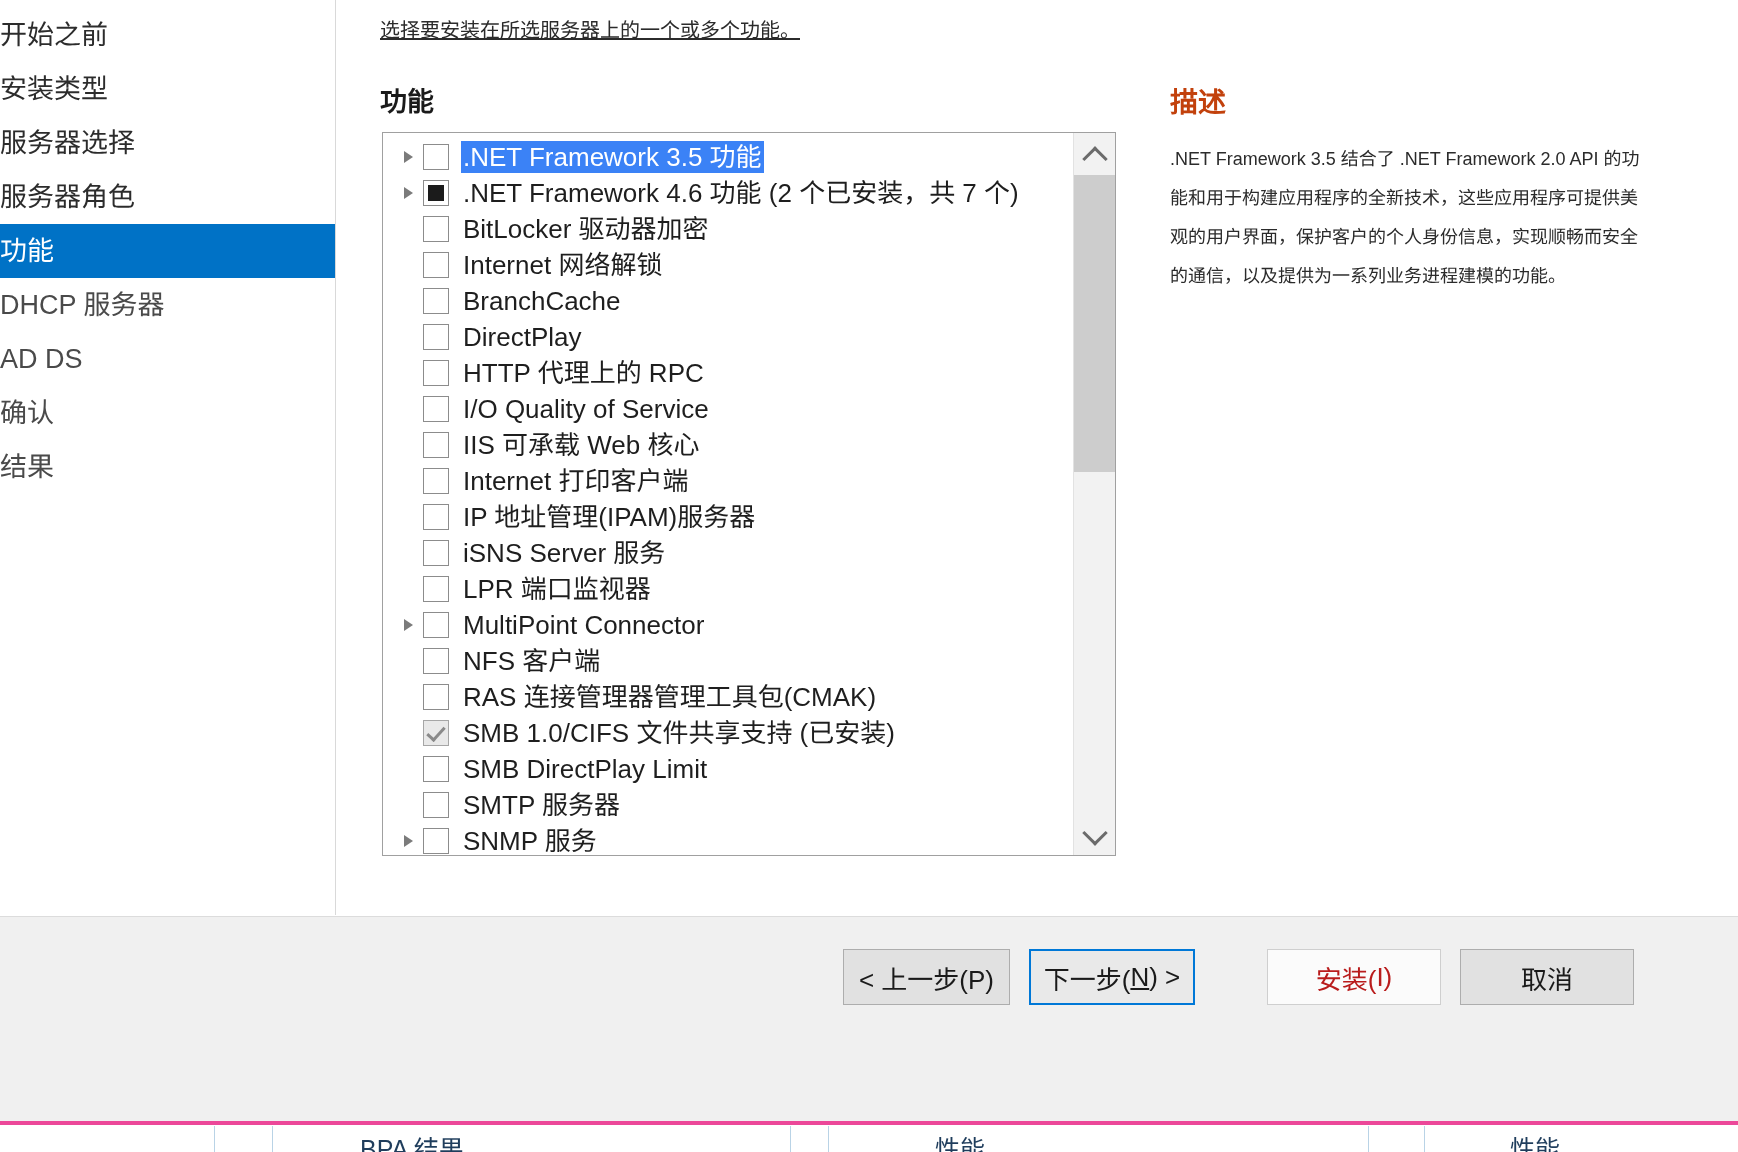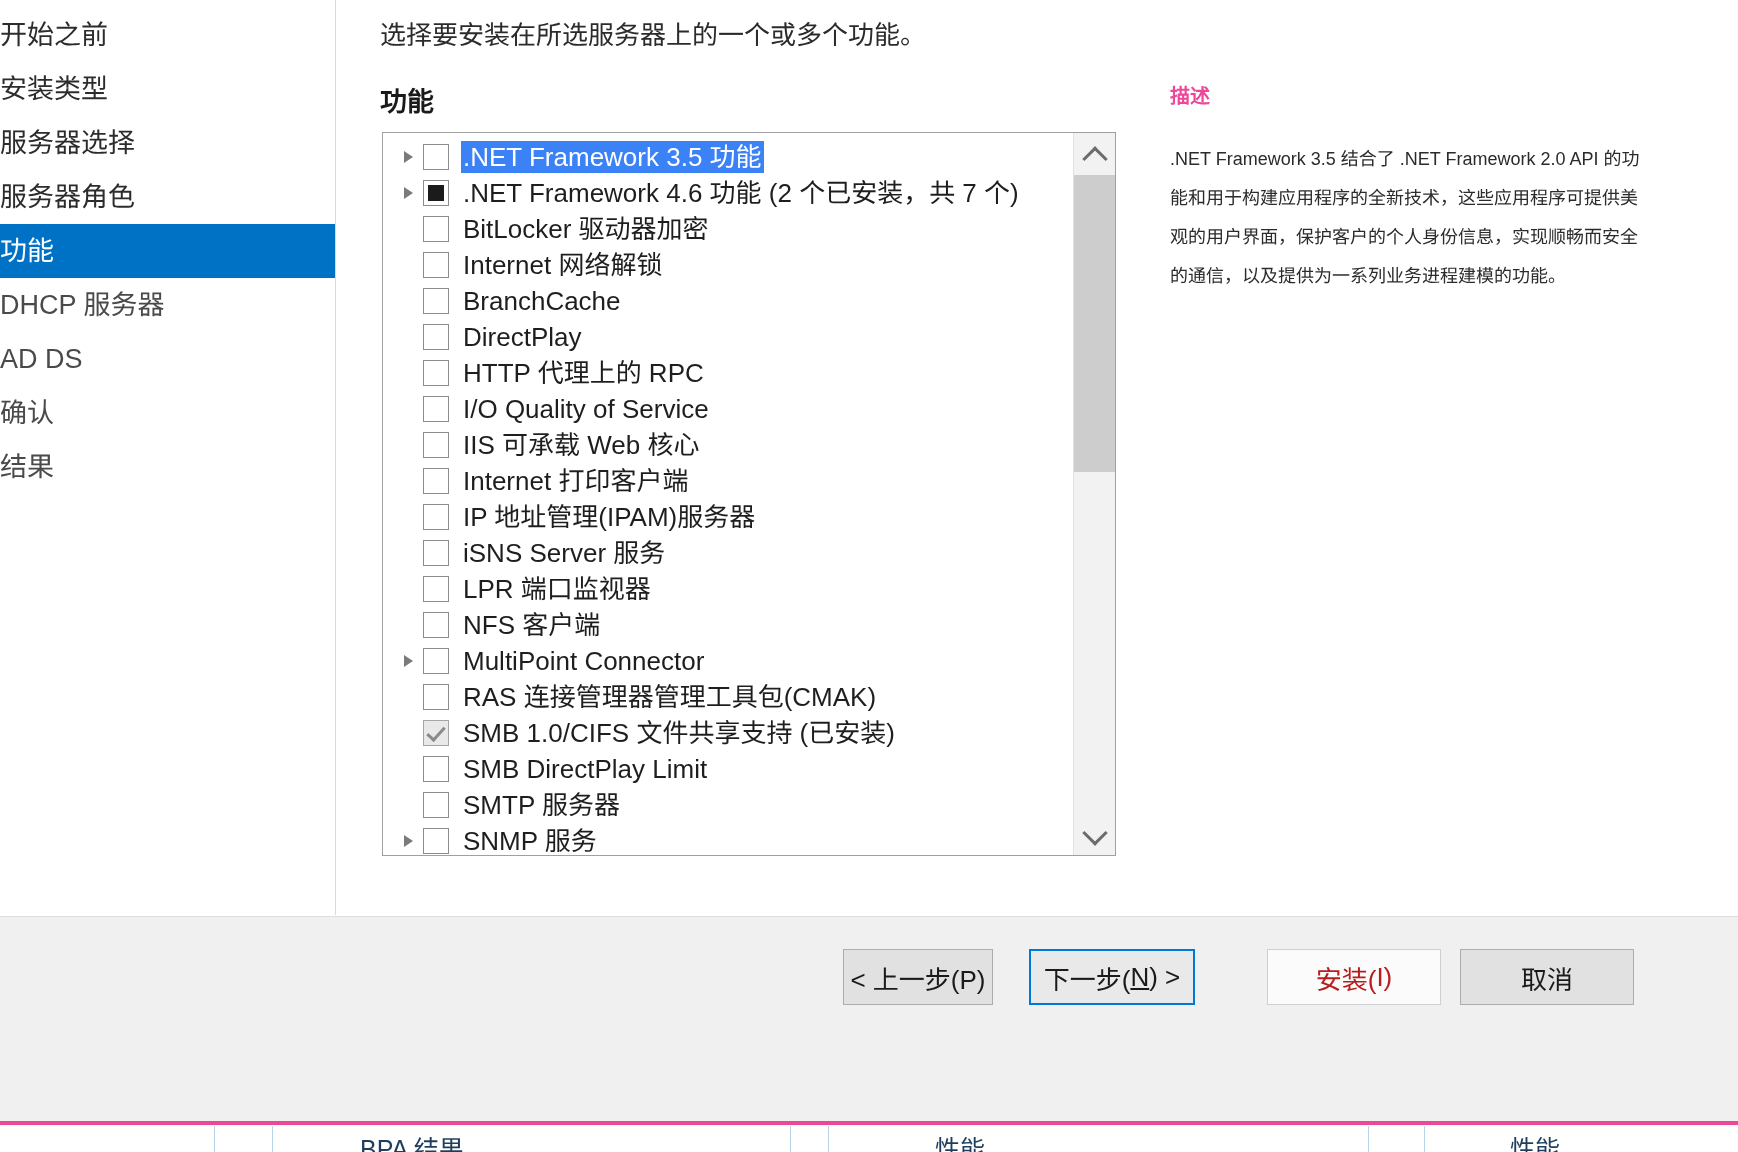--- a/index.html
+++ b/index.html
@@ -59,39 +59,40 @@
     left: 337px;
     top: 0;
     right: 0;
     height: 915px;
     background: #ffffff;
   }
   #instruction {
     position: absolute;
     left: 43px;
     top: 14px;
-    font-size: 26px;
+    font-size: 20px;
     color: #2b2b2b;
     white-space: nowrap;
+    text-decoration: underline;
   }
   #features-heading {
     position: absolute;
     left: 43px;
     top: 80px;
     font-size: 27px;
     font-weight: bold;
     color: #1a1a1a;
   }
   #desc-heading {
     position: absolute;
     left: 833px;
     top: 80px;
-    font-size: 20px;
+    font-size: 28px;
     font-weight: bold;
-    color: #ec4899;
+    color: #c2410c;
   }
   #desc-body {
     position: absolute;
     left: 833px;
     top: 140px;
     width: 480px;
     font-size: 18px;
     line-height: 39px;
     color: #2b2b2b;
     overflow: hidden;
@@ -244,21 +245,21 @@
     border: 1px solid #adadad;
     color: #1a1a1a;
     box-sizing: border-box;
     cursor: pointer;
     display: flex;
     align-items: center;
     justify-content: center;
     white-space: nowrap;
   }
   .btn u { text-decoration: underline; }
-  #btn-prev  { left: 843px;  width: 150px; }
+  #btn-prev  { left: 843px;  width: 167px; }
   #btn-next  {
     left: 1029px; width: 166px;
     border: 2px solid #0078d7;
     background: #e9e9e9;
   }
   #btn-install {
     left: 1267px; width: 174px;
     background: #fbfbfb;
     border: 1px solid #cfcfcf;
     color: #b91c1c;
@@ -377,28 +378,28 @@
             <div class="expander"></div>
             <div class="cbx"></div>
             <div class="feat-label">iSNS Server 服务</div>
           </div>
           <div class="feat-row">
             <div class="expander"></div>
             <div class="cbx"></div>
             <div class="feat-label">LPR 端口监视器</div>
           </div>
           <div class="feat-row">
+            <div class="expander has-children"></div>
+            <div class="cbx"></div>
+            <div class="feat-label">MultiPoint Connector</div>
+          </div>
+          <div class="feat-row">
             <div class="expander"></div>
             <div class="cbx"></div>
             <div class="feat-label">NFS 客户端</div>
-          </div>
-          <div class="feat-row">
-            <div class="expander has-children"></div>
-            <div class="cbx"></div>
-            <div class="feat-label">MultiPoint Connector</div>
           </div>
           <div class="feat-row">
             <div class="expander"></div>
             <div class="cbx"></div>
             <div class="feat-label">RAS 连接管理器管理工具包(CMAK)</div>
           </div>
           <div class="feat-row">
             <div class="expander"></div>
             <div class="cbx checked-disabled"></div>
             <div class="feat-label">SMB 1.0/CIFS 文件共享支持 (已安装)</div>

